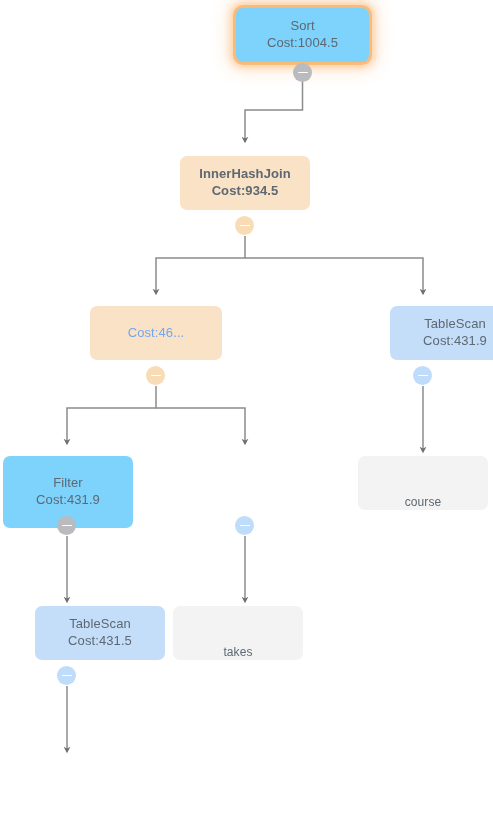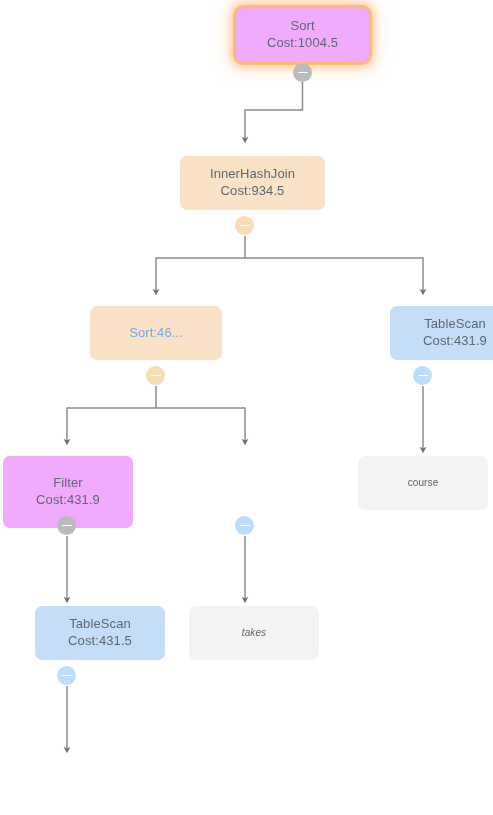--- a/index.html
+++ b/index.html
@@ -50,40 +50,41 @@
   .plan-node .node-op {
     display: block;
     white-space: nowrap;
   }
   .plan-node .node-cost {
     display: block;
     white-space: nowrap;
   }
 
   
-  .pal-gray   { background: #f0abfc; }
+  .pal-gray   { background: #7dd3fc; }
   .pal-orange { background: #fae2c6; }
   .pal-blue   { background: #c4defa; margin-left: 32px; }
   .pal-table  { background: #f3f3f3; }
 
   .txt-gray   { color: #5d6872; }
   .txt-blue   { color: #73a7ef; }
   .txt-orange { color: #f0a44a; }
 
   
   .is-selected {
     box-shadow:
       0 0 0 3px rgba(250,166,82,0.55),
       0 0 7px 5px rgba(250,166,82,0.45),
       0 0 16px 9px rgba(250,170,90,0.26);
   }
 
   
   .leaf-node {
-    font-size: 10px;
+    font-size: 12px;
+    justify-content: flex-end;
   }
 
   
   .collapse-btn {
     position: absolute;
     width: 19px;
     height: 19px;
     border-radius: 50%;
     z-index: 4;
     display: flex;
@@ -131,28 +132,28 @@
 
     <path d="M67,686 L67,750" fill="none" stroke="#8c8c8c" stroke-width="1.5" marker-end="url(#arrowhead)"></path>
   </svg>
 
   <div class="plan-node pal-gray txt-gray is-selected" style="left:236px; top:8px; width:133px; height:54px;">
     <span class="node-op">Sort</span>
     <span class="node-cost">Cost:1004.5</span>
   </div>
   <div class="collapse-btn btn-gray" style="left:293px; top:63px;"></div>
 
-  <div class="plan-node pal-orange txt-gray" style="left:180px; top:156px; width:145px; height:54px;">
+  <div class="plan-node pal-orange txt-gray" style="left:180px; top:156px; width:130px; height:54px;font-weight:bold;">
     <span class="node-op">InnerHashJoin</span>
     <span class="node-cost">Cost:934.5</span>
   </div>
   <div class="collapse-btn btn-orange" style="left:235px; top:216px;"></div>
 
   <div class="plan-node pal-orange txt-blue" style="left:90px; top:306px; width:132px; height:54px;">
-    <span class="node-cost">Sort:46...</span>
+    <span class="node-cost">Cost:46...</span>
   </div>
   <div class="collapse-btn btn-orange" style="left:146px; top:366px;"></div>
 
   <div class="plan-node pal-blue txt-gray" style="left:358px; top:306px; width:130px; height:54px;">
     <span class="node-op">TableScan</span>
     <span class="node-cost">Cost:431.9</span>
   </div>
   <div class="collapse-btn btn-blue" style="left:413px; top:366px;"></div>
 
   <div class="plan-node pal-gray txt-gray" style="left:3px; top:456px; width:130px; height:72px;">
@@ -166,18 +167,18 @@
   <div class="plan-node pal-table txt-gray leaf-node" style="left:358px; top:456px; width:130px; height:54px;">
     <span class="node-op">course</span>
   </div>
 
   <div class="plan-node pal-blue txt-gray" style="left:3px; top:606px; width:130px; height:54px;">
     <span class="node-op">TableScan</span>
     <span class="node-cost">Cost:431.5</span>
   </div>
   <div class="collapse-btn btn-blue" style="left:57px; top:666px;"></div>
 
-  <div class="plan-node pal-table txt-gray leaf-node" style="left:189px; top:606px; width:130px; height:54px;font-style:italic;">
+  <div class="plan-node pal-table txt-gray leaf-node" style="left:173px; top:606px; width:130px; height:54px;">
     <span class="node-op">takes</span>
   </div>
 
 
 </div>
 
 </body></html>

